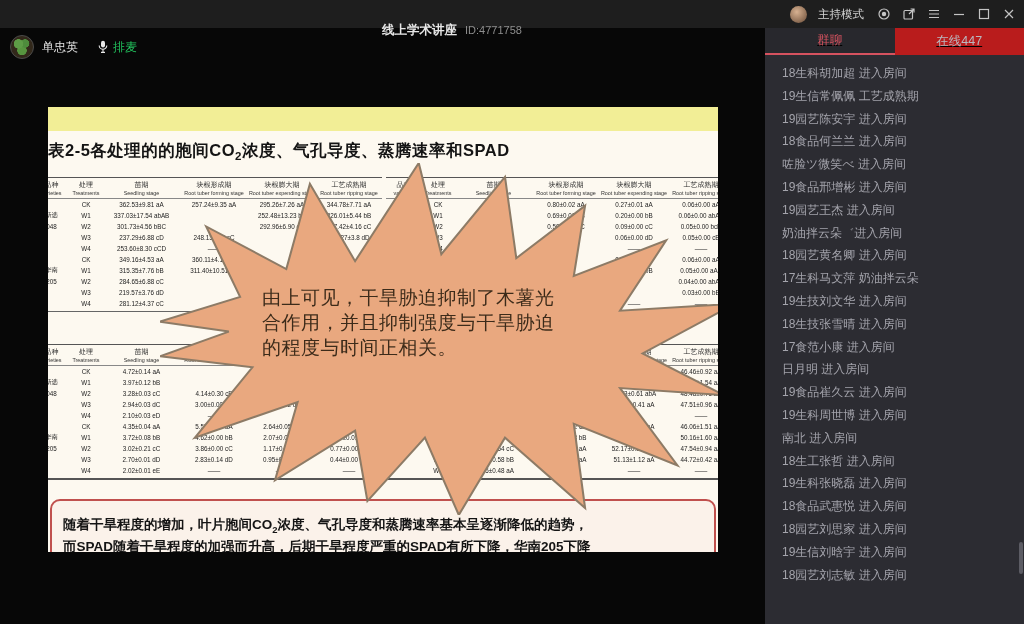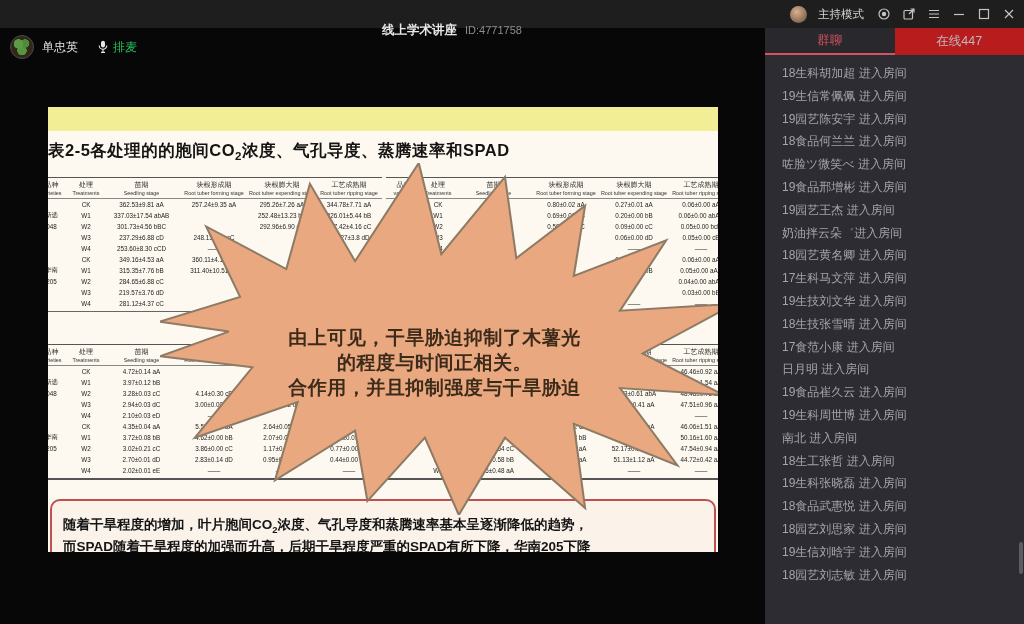--- a/index.html
+++ b/index.html
@@ -39,28 +39,28 @@
   .tc{font-size:6.3px;color:#222;text-align:center;overflow:hidden;white-space:nowrap;flex:none;}
   .c0{width:35px;}.c1{width:34px;}.c2{width:77px;}.c3{width:68px;}.c4{width:68px;}.c5{width:66px;}
   .th .hcn{font-size:7px;color:#2b2b2b;}
   .th .hen{font-size:5.4px;color:#333;white-space:normal;line-height:1.12;}
   .th{white-space:normal;}
   .upper .panel{border-bottom:1px solid #666;padding-bottom:2px;}
   .lower .panel{border-bottom:2px solid #555;padding-bottom:2px;}
   
   .starburst{position:absolute;left:112px;top:56px;width:575px;height:352px;z-index:5;}
   .starburst svg{position:absolute;inset:0;width:100%;height:100%;}
-  .burst-text{position:absolute;left:102px;top:122px;width:345px;text-align:center;
-    font-size:19px;font-weight:bold;color:#3c2b1a;line-height:1.32;letter-spacing:.5px;margin-top:40px;}
+  .burst-text{position:absolute;left:102px;top:122px;width:345px;text-align:left;
+    font-size:19px;font-weight:normal;color:#3c2b1a;line-height:1.32;letter-spacing:.5px;}
   
   .note{position:absolute;left:2px;top:392px;width:640px;border:2px solid #c0504d;border-radius:10px;
     background:#fbf2ea;padding:14px 11px;font-size:13.5px;font-weight:bold;color:#141414;line-height:1.55;height:70px;}
   
   .sidebar{position:absolute;top:28px;left:765px;width:259px;height:596px;background:#2c2c32;overflow:hidden;}
-  .tabs{display:flex;height:27px;}
+  .tabs{display:flex;height:27px;text-decoration:underline;}
   .tab{flex:1;display:flex;align-items:center;justify-content:center;font-size:12.5px;cursor:pointer;}
   .tab.active{background:#28282d;color:#d6525f;border-bottom:2px solid #d6525f;}
   .tab.inactive{background:#b91c1c;color:#b9b9c0;}
   .chat-list{padding:12px 25px 0 17px;overflow:hidden;height:557px;}
   .chat-item{font-size:12px;color:#a4a4ac;line-height:12.5px;margin-bottom:10.3px;white-space:nowrap;overflow:hidden;}
   .scroll-thumb{position:absolute;right:1px;top:514px;width:4px;height:32px;background:#5c5c64;border-radius:2px;}
 </style>
 </head>
 <body>
 
@@ -578,43 +578,43 @@
       <span>随着干旱程度的增加，叶片胞间CO</span><sub>2</sub><span>浓度、气孔导度和蒸腾速率基本呈逐渐降低的趋势，</span><br>
       <span>而SPAD随着干旱程度的加强而升高，后期干旱程度严重的SPAD有所下降，华南205下降</span>
     </div>
 
     <div class="starburst">
       <svg viewBox="0 0 560 355" preserveAspectRatio="none">
         <polygon points="0,160 78,135 45,64 123,107 146,21 190,99 252,0 274,92 336,14 347,96 414,43 403,114 493,78 448,149 560,142 470,192 549,234 448,227 504,305 403,263 414,348 336,277 291,355 258,277 202,341 190,270 112,320 134,241 34,277 90,206 0,195 67,170" fill="#e9a87f" stroke="#8d7b66" stroke-width="2"></polygon>
       </svg>
       <div class="burst-text">
         <div>由上可见，干旱胁迫抑制了木薯光</div>
+        <div>合作用，并且抑制强度与干旱胁迫</div>
         <div>的程度与时间正相关。</div>
-        <div>合作用，并且抑制强度与干旱胁迫</div>
       </div>
     </div>
   </div>
 </div>
 
 <div class="sidebar">
   <div class="tabs">
     <div class="tab active">群聊</div>
     <div class="tab inactive">在线447</div>
   </div>
   <div class="chat-list">
       <div class="chat-item">18生科胡加超 进入房间</div>
-      <div class="chat-item">19生信常佩佩 进入房间</div>
+      <div class="chat-item">19生信常佩佩 工艺成熟期</div>
       <div class="chat-item">19园艺陈安宇 进入房间</div>
       <div class="chat-item">18食品何兰兰 进入房间</div>
       <div class="chat-item">咗脸ツ微笑べ 进入房间</div>
       <div class="chat-item">19食品邢增彬 进入房间</div>
       <div class="chat-item">19园艺王杰 进入房间</div>
       <div class="chat-item">奶油拌云朵゛进入房间</div>
       <div class="chat-item">18园艺黄名卿 进入房间</div>
-      <div class="chat-item">17生科马文萍 进入房间</div>
+      <div class="chat-item">17生科马文萍 奶油拌云朵</div>
       <div class="chat-item">19生技刘文华 进入房间</div>
       <div class="chat-item">18生技张雪晴 进入房间</div>
       <div class="chat-item">17食范小康 进入房间</div>
       <div class="chat-item">日月明 进入房间</div>
       <div class="chat-item">19食品崔久云 进入房间</div>
       <div class="chat-item">19生科周世博 进入房间</div>
       <div class="chat-item">南北 进入房间</div>
       <div class="chat-item">18生工张哲 进入房间</div>
       <div class="chat-item">19生科张晓磊 进入房间</div>
       <div class="chat-item">18食品武惠悦 进入房间</div>

